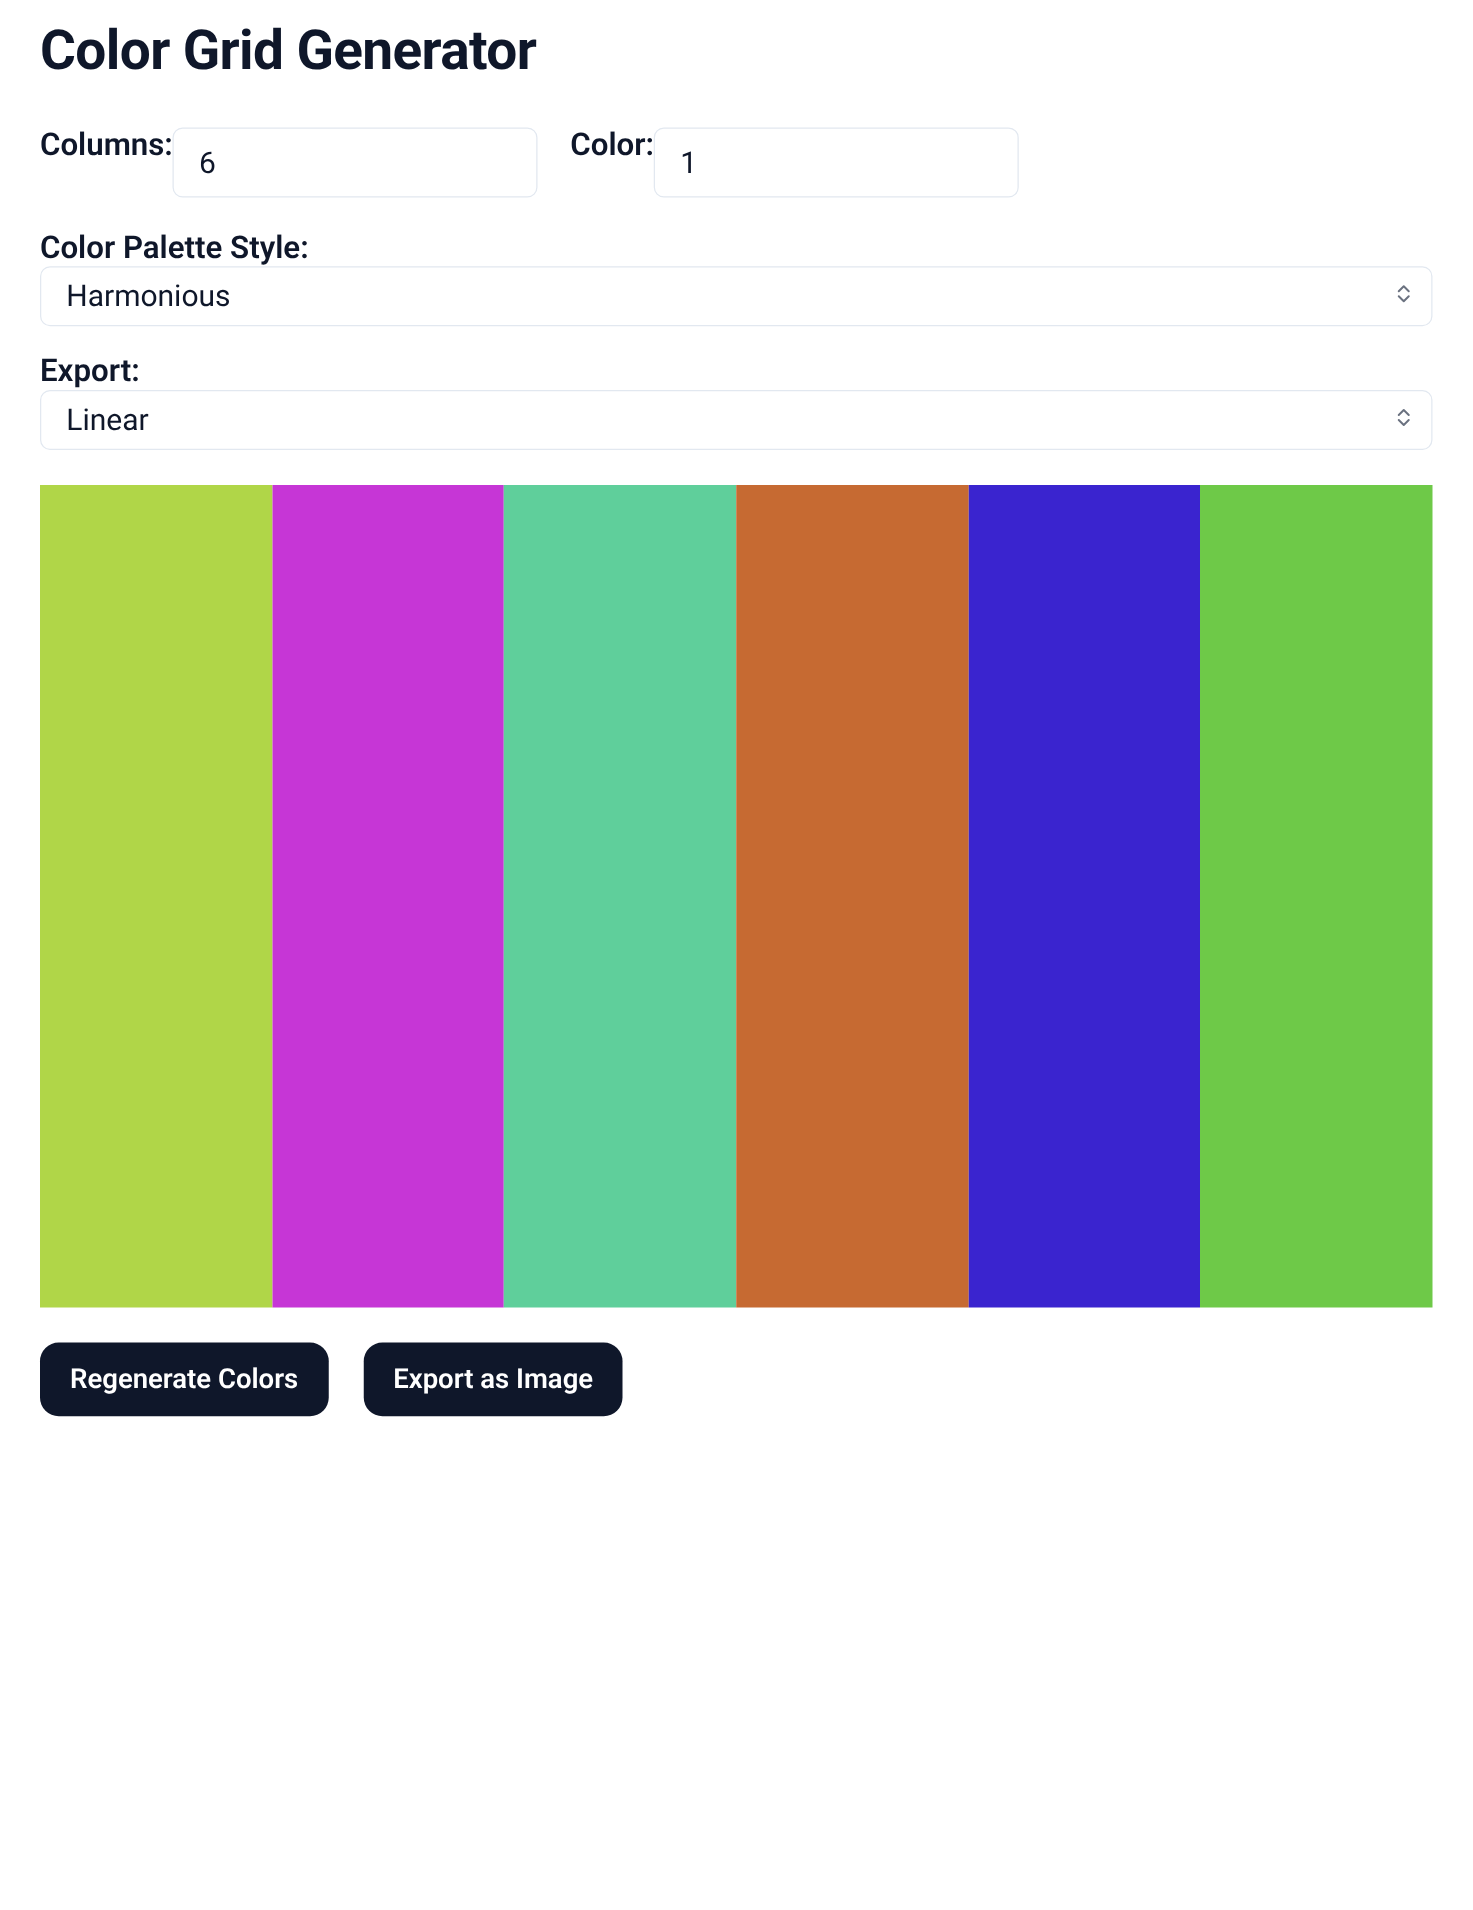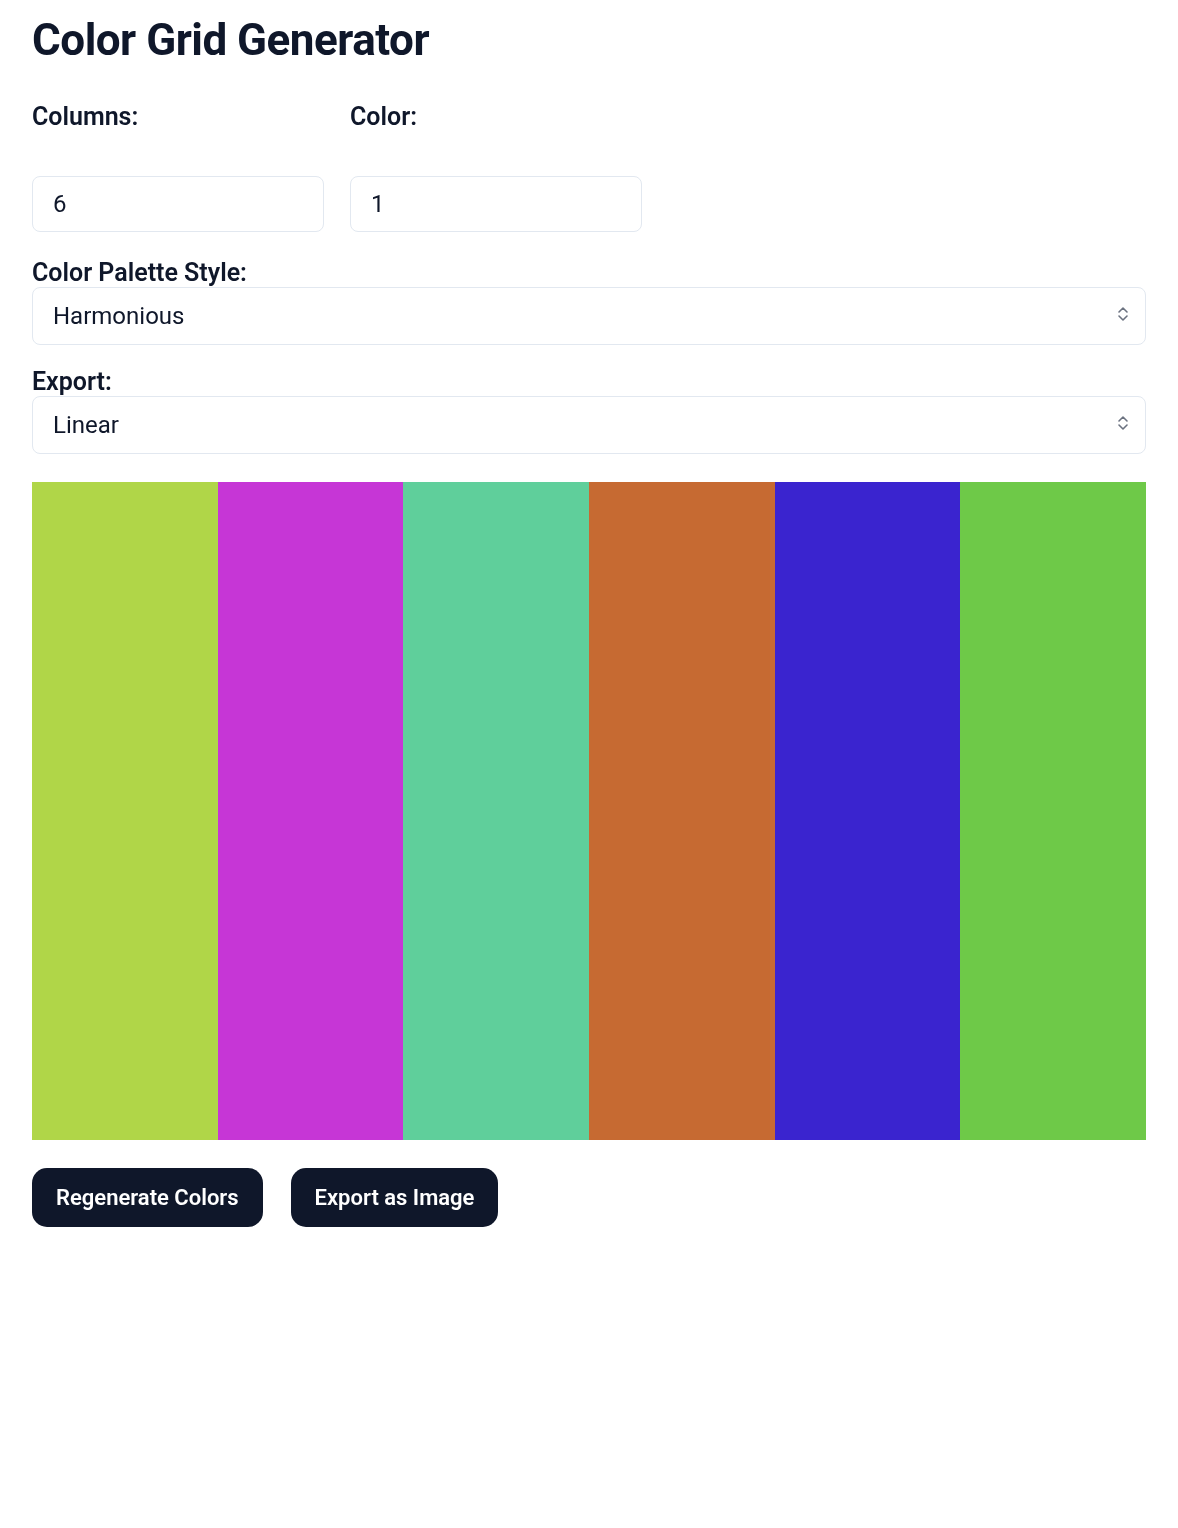--- a/index.html
+++ b/index.html
@@ -19,22 +19,21 @@
       letter-spacing: -0.5px;
       margin-bottom: 36px;
     }
     .row {
       display: flex;
       gap: 26px;
       margin-bottom: 26px;
     }
     .field-group {
       display: flex;
-      flex-direction: column;
-      gap: 35px;
+      flex-direction: row;
     }
     .field-label {
       font-size: 25px;
       font-weight: 600;
       margin-bottom: 10px;
     }
     .num-input {
       width: 292px;
       height: 56px;
       border: 1px solid #e2e8f0;
@@ -47,21 +46,21 @@
     }
     .block-field {
       margin-bottom: 22px;
     }
     .select-wrapper {
       position: relative;
       width: 100%;
     }
     .select-input {
       width: 100%;
-      height: 58px;
+      height: 48px;
       border: 1px solid #e2e8f0;
       border-radius: 8px;
       padding: 0 44px 0 20px;
       font-size: 24px;
       font-family: inherit;
       color: #0f172a;
       background: #ffffff;
       appearance: none;
       -webkit-appearance: none;
       cursor: pointer;

